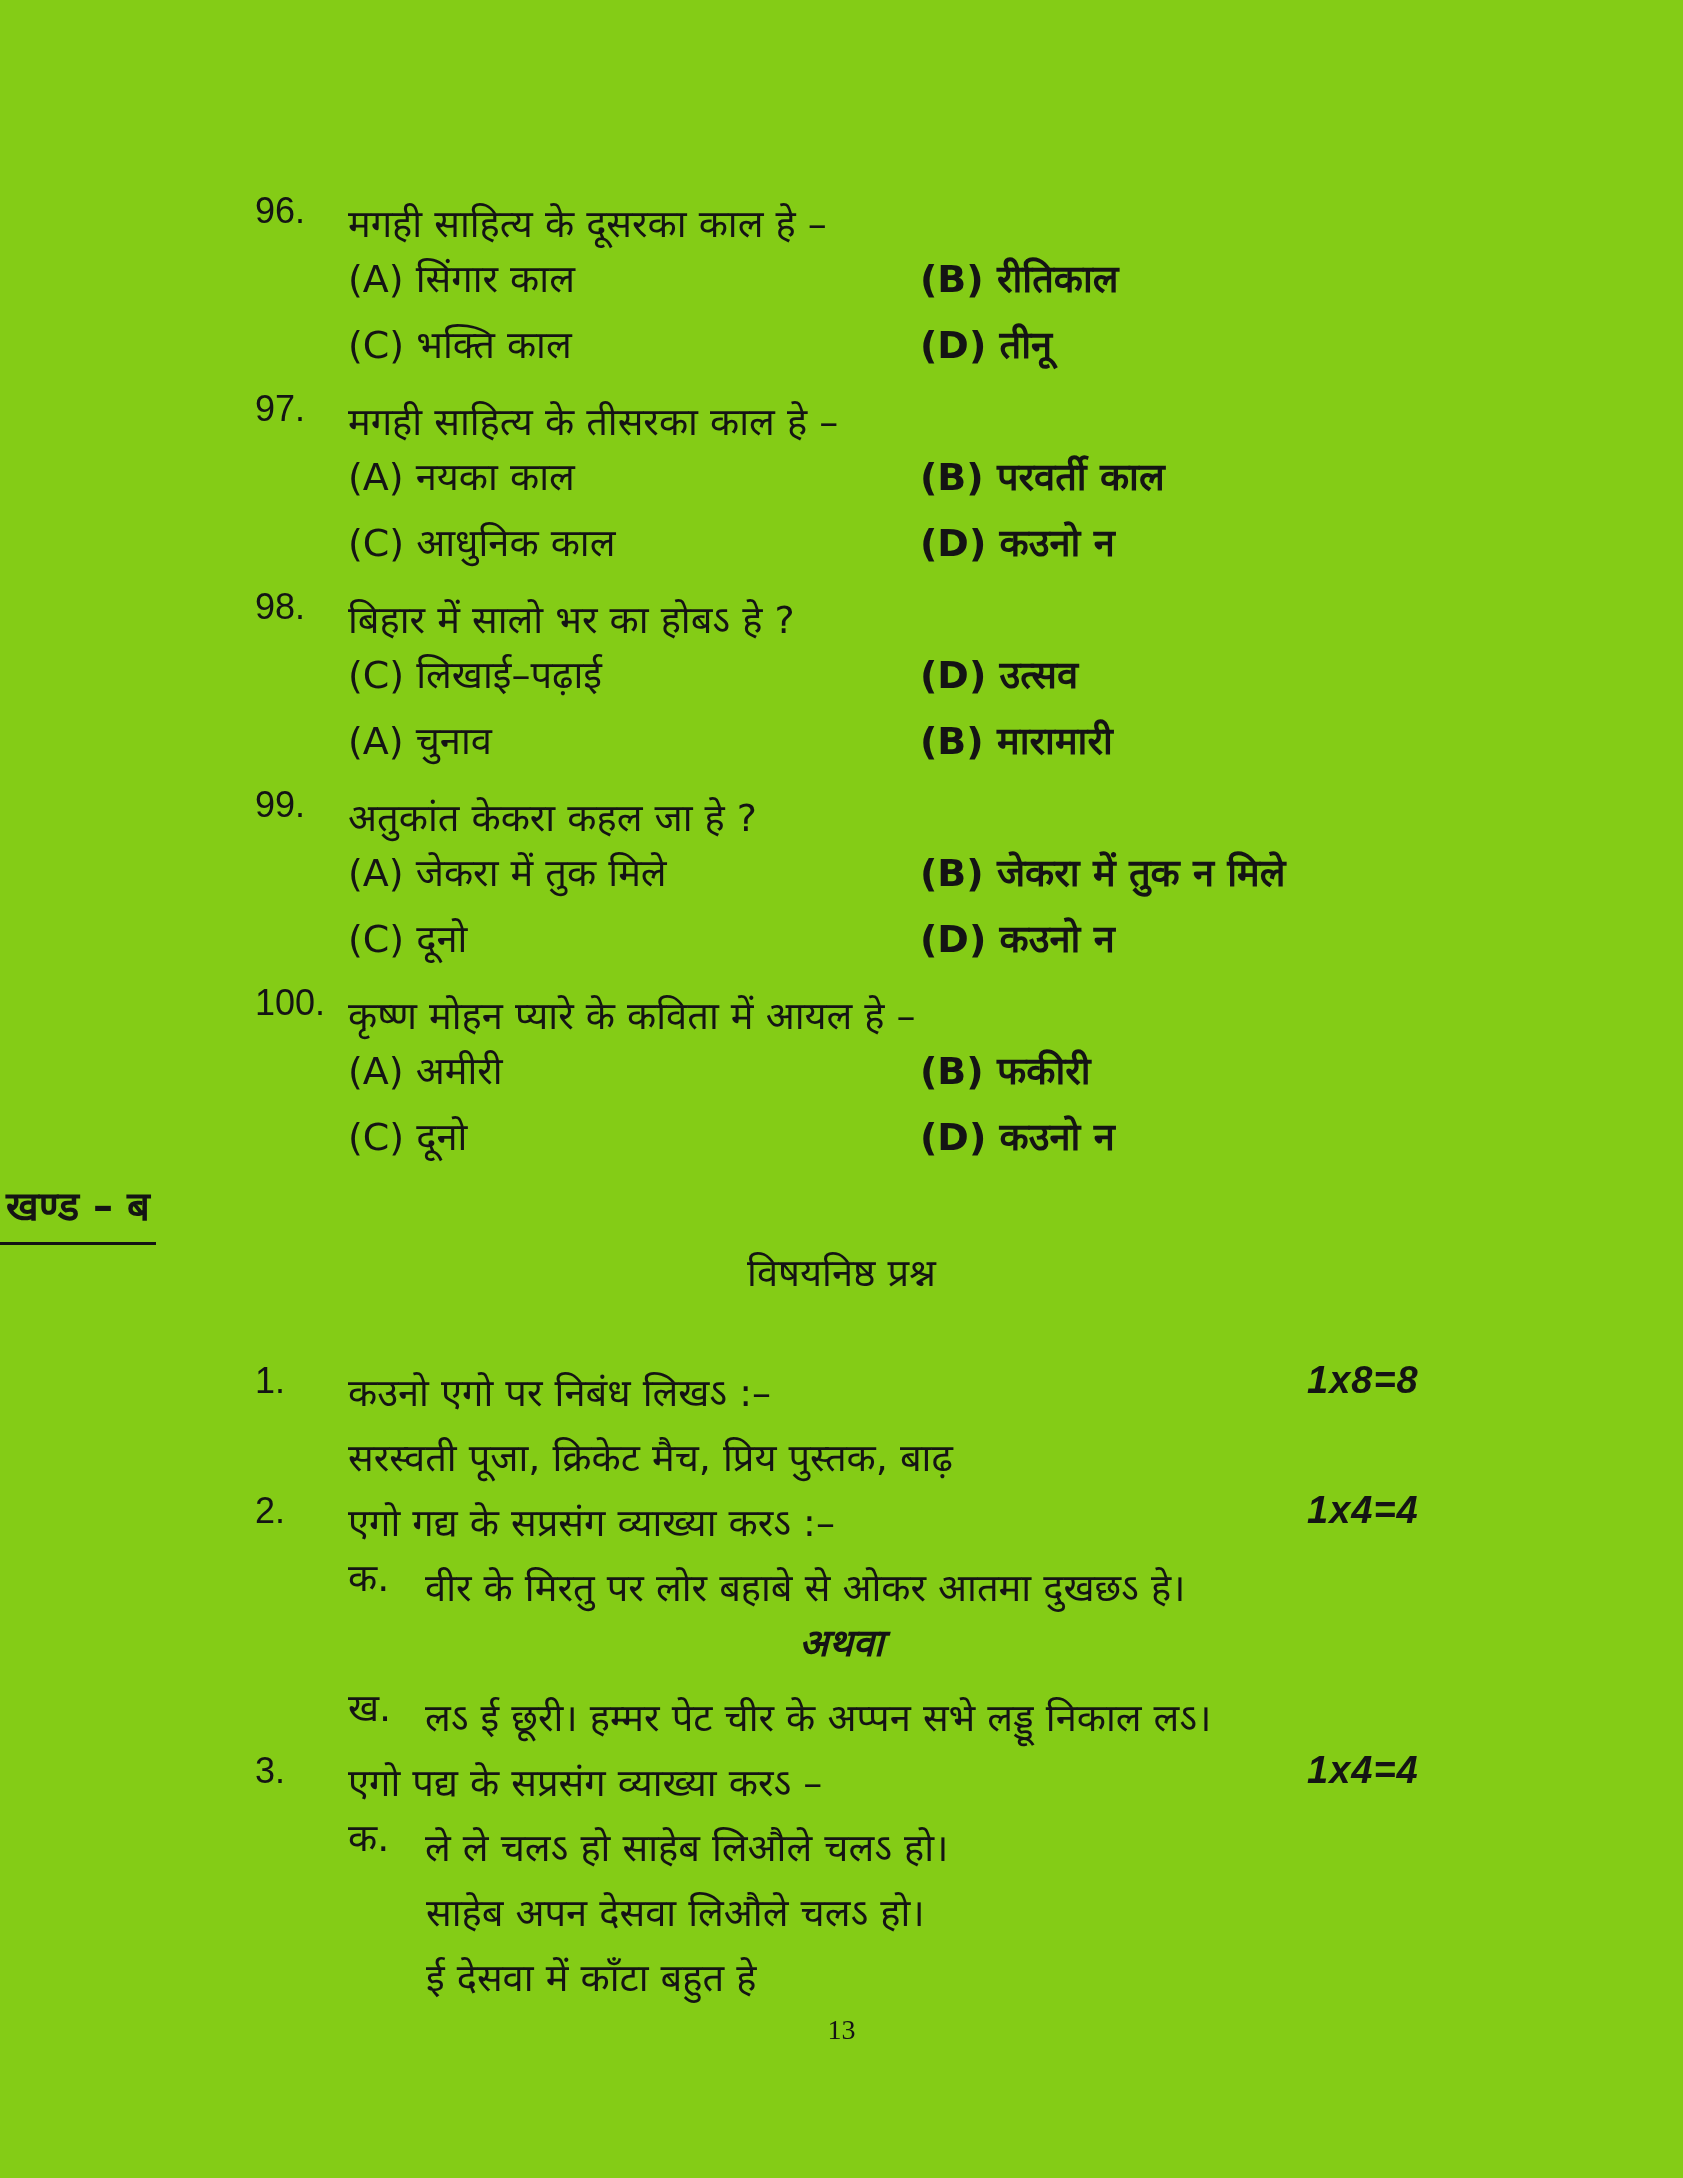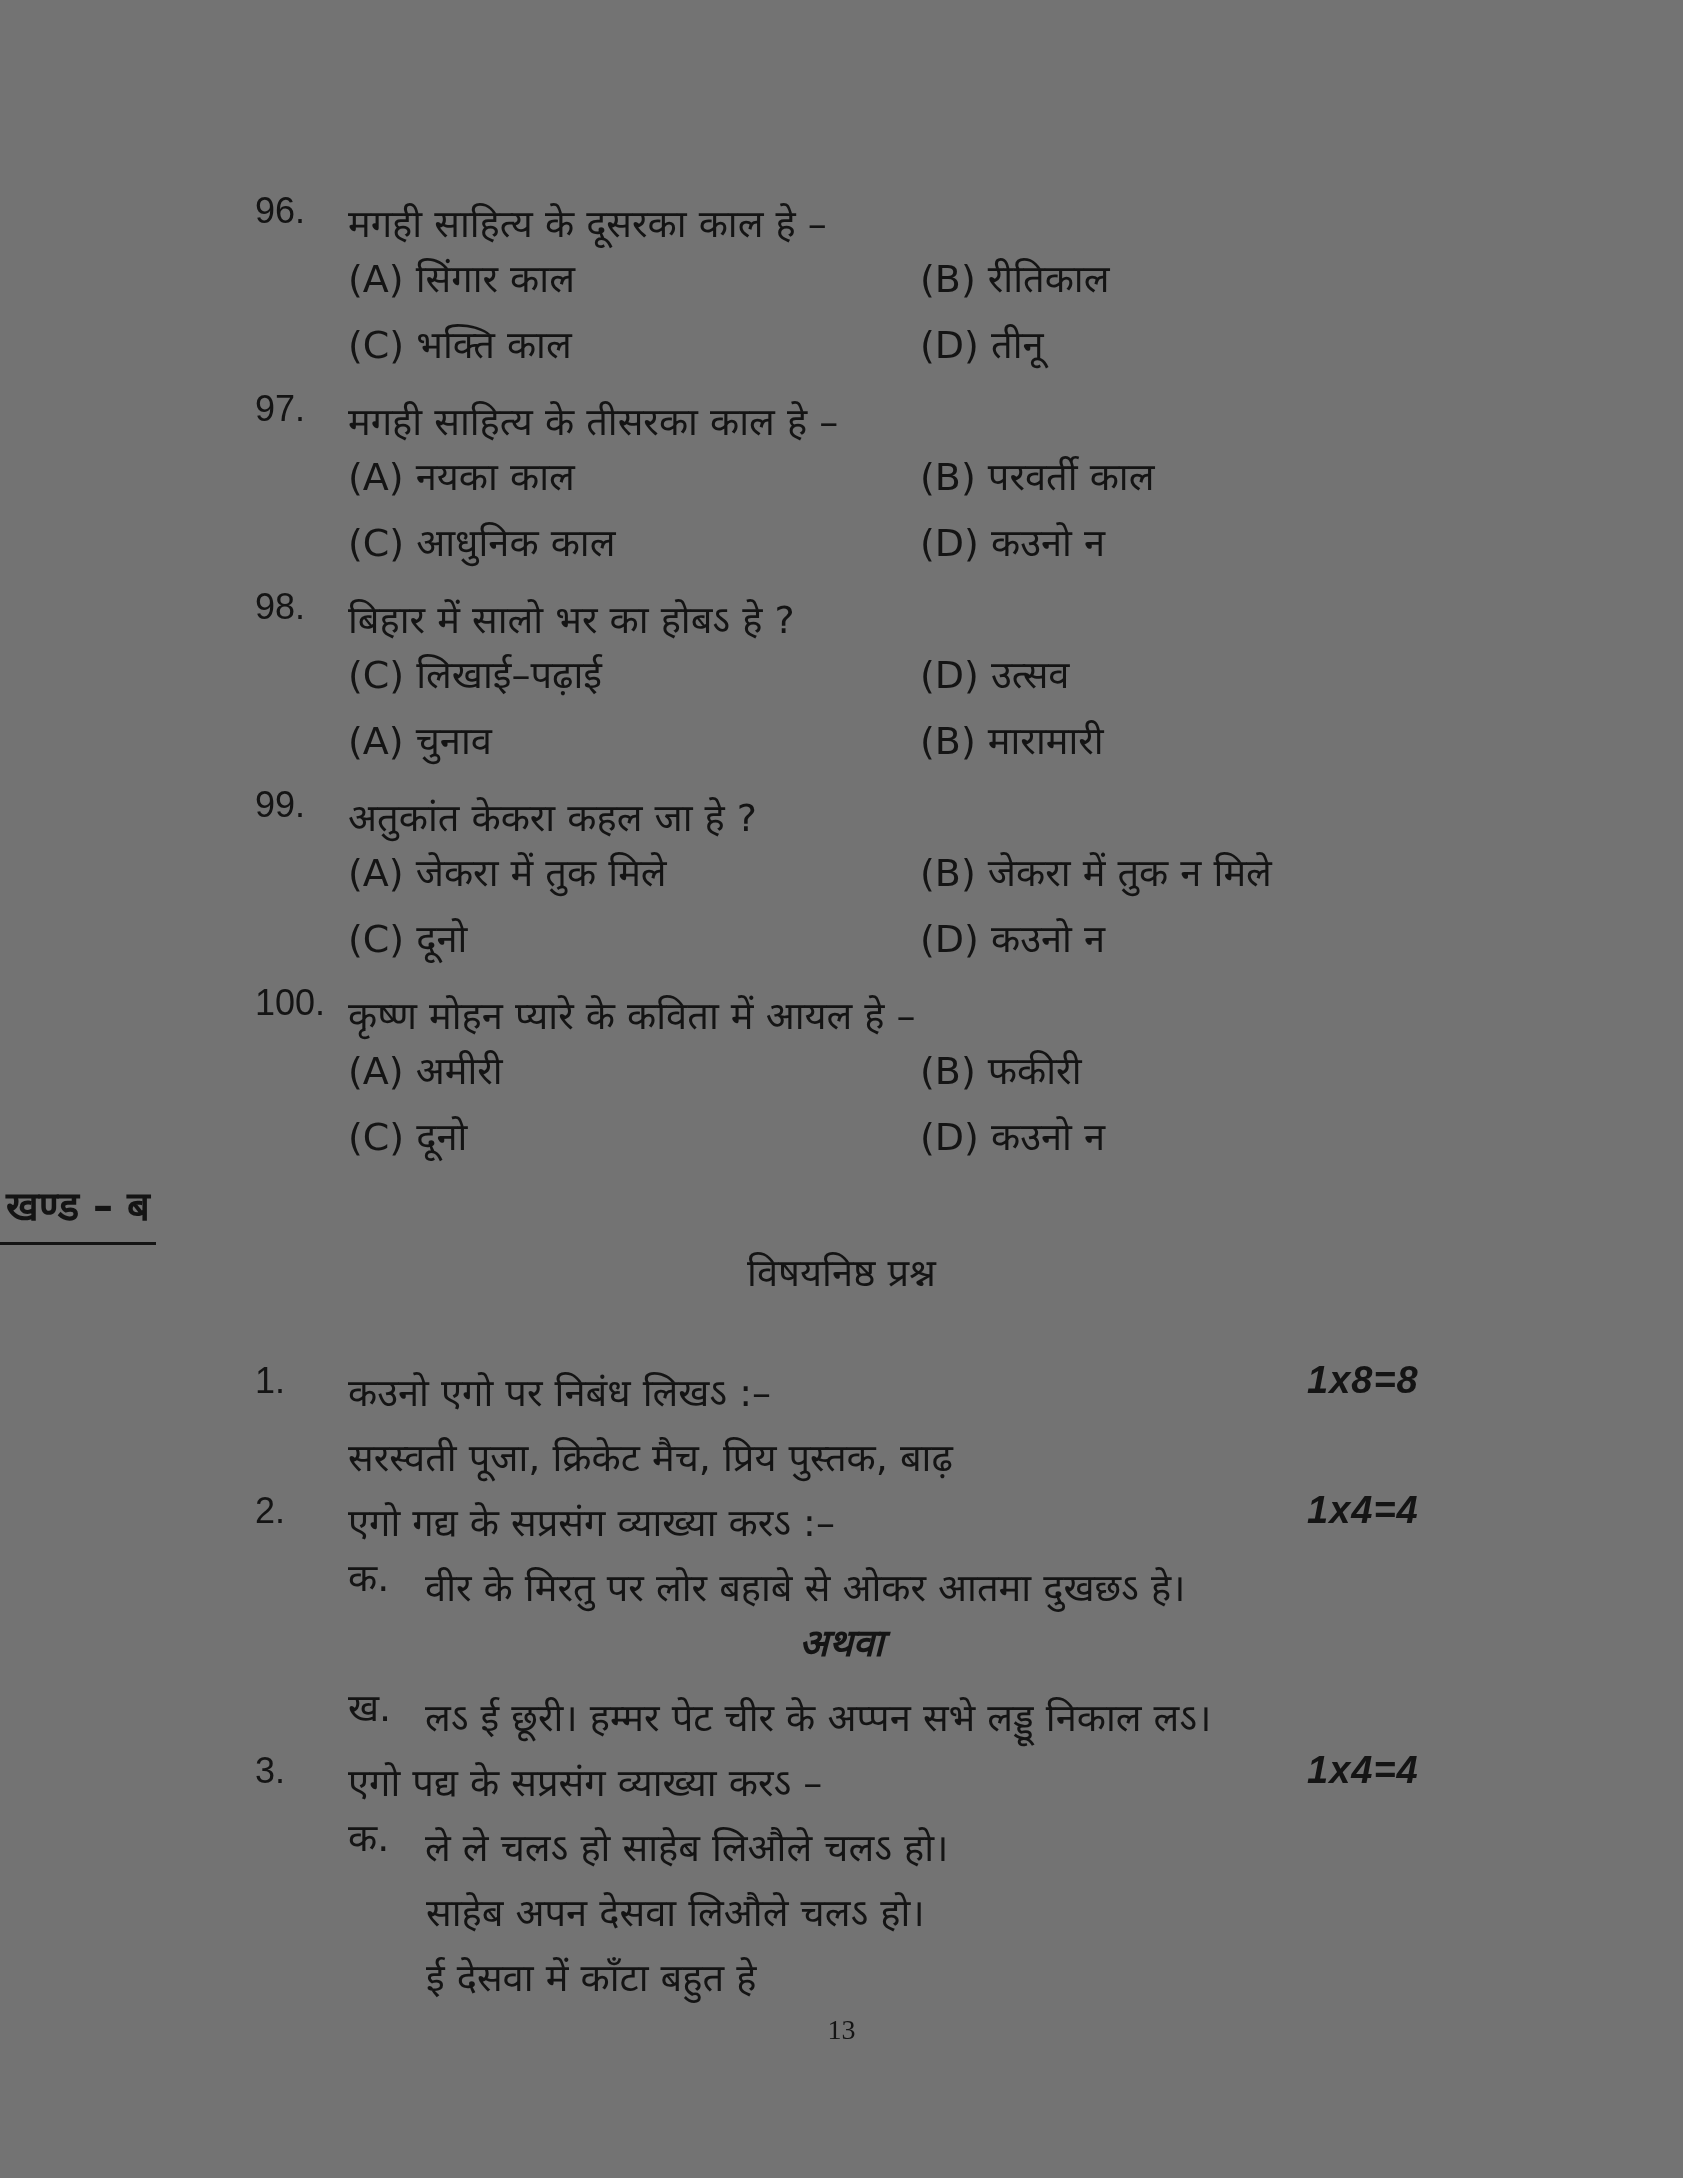--- a/index.html
+++ b/index.html
@@ -1,39 +1,39 @@
 <!DOCTYPE html>
 <html><head>
 <meta charset="utf-8">
 <style>
   html, body { margin:0; padding:0; background:#ffffff; }
   .page {
     position:relative;
     width:1683px; height:2178px;
-    background:#737373;
+    background:#84cc16;
     color:#141414;
     font-family:"DejaVu Sans", sans-serif;
     font-size:38px;
     box-sizing:border-box;
     padding-top:178px;
     overflow:hidden;
   }
   
   .row { height:66px; display:flex; align-items:center; }
   .qnum {
     margin-left:255px;
     width:93px;
     flex:0 0 93px;
     font-family:"Liberation Sans", sans-serif;
     font-size:36px;
   }
   .qtext { white-space:nowrap;margin-top:21px; }
   .opt-row { padding-left:348px; }
   .opt-left { flex:0 0 572px; width:572px; white-space:nowrap; }
-  .opt-right { flex:1; white-space:nowrap; }
+  .opt-right { flex:1; white-space:nowrap;font-weight:bold; }
   
   .head-row { height:77px; display:flex; align-items:flex-end; }
   .head-row .u {
     font-weight:bold;
     font-size:40px;
     border-bottom:3px solid #141414;
     padding:0 6px 10px 6px;
     white-space:nowrap;
   }
   .head2-row { height:79px; display:flex; align-items:flex-start; justify-content:center; }

